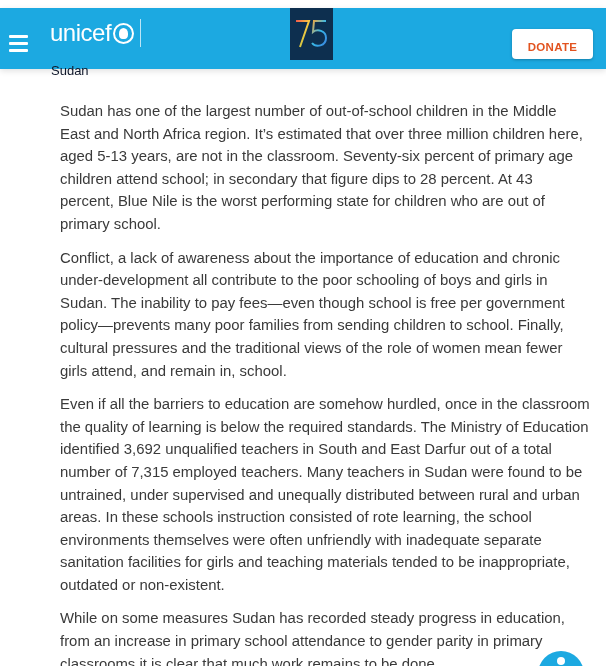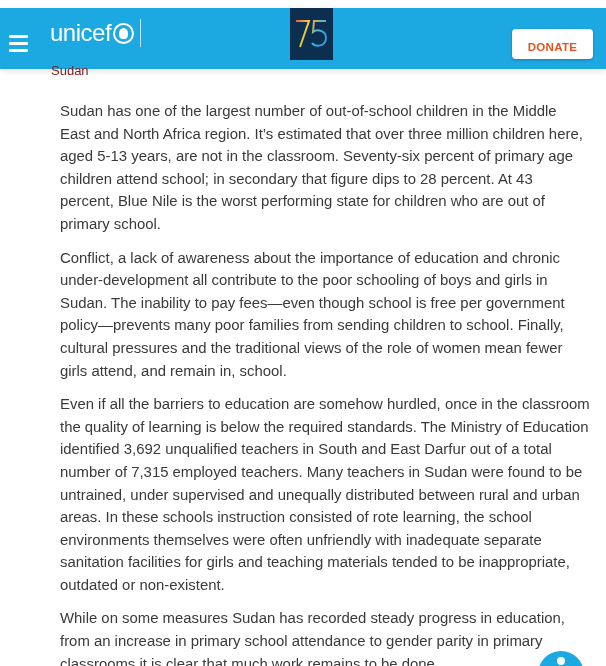--- a/index.html
+++ b/index.html
@@ -31,21 +31,21 @@
   .logo .emblem::after {
     content:""; position:absolute; left:4px; top:3px; width:9px; height:11px; background:#fff; border-radius:50% 50% 40% 40%;
   }
   .logo .divider { width:1px; height:28px; background:rgba(255,255,255,0.7); margin:0 7px 0 6px; }
   .logo .tagline { font-size:23px; letter-spacing:-0.4px; }
   .badge75 {
     position:absolute; left:290px; top:0; width:43px; height:52px; background:#0d2f4f;
   }
   .badge75 svg { position:absolute; left:5px; top:11px; }
   .country {
-    position:absolute; left:51px; top:55px; color:#7f1d1d; font-size:13px;
+    position:absolute; left:51px; top:55px; color:#0f172a; font-size:13px;
   }
   .donate {
     position:absolute; left:512px; top:21px; width:81px; height:30px; background:#fff; border:none;
     border-radius:4px; box-shadow:0 1px 3px rgba(0,0,0,0.25);
     color:#e2531f; font-weight:bold; font-size:11.5px; letter-spacing:0.3px;
     font-family:"Liberation Sans", sans-serif; cursor:pointer; padding:12px;
   }
   .article {
     position:absolute; left:60px; top:100px; width:530px;
     color:#3a3a3a; font-size:14.9px; line-height:22.6px;

